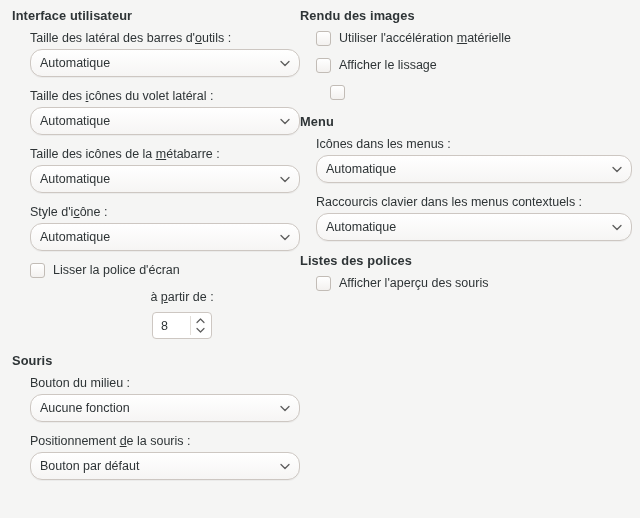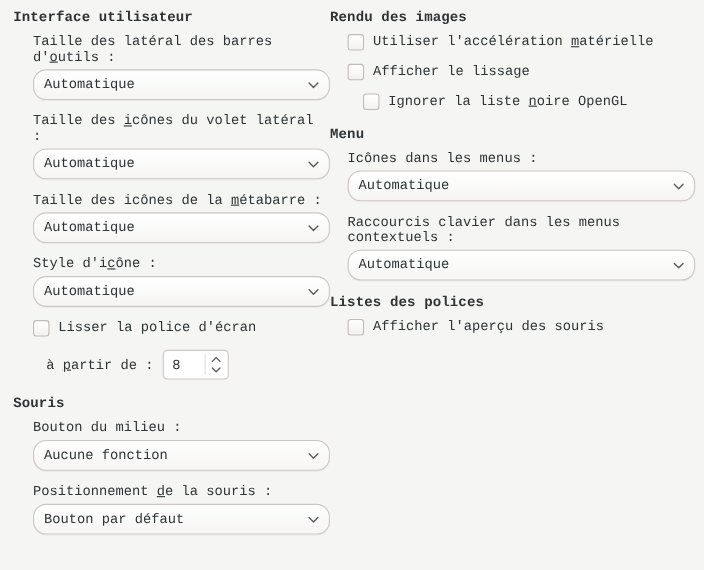--- a/index.html
+++ b/index.html
@@ -19,21 +19,20 @@
     position: relative;
     width: 640px;
     height: 518px;
     box-sizing: border-box;
     padding: 8px 10px;
     display: flex;
     gap: 0;
   }
   .col {
     box-sizing: border-box;
-    font-family: Liberation Mono, monospace;
   }
   .col-left {
     width: 296px;
     padding-left: 2px;
   }
   .col-right {
     width: 334px;
     padding-left: 0px;
   }
   .section-title {
@@ -110,22 +109,23 @@
   .check-label {
     font-size: 12.5px;
     color: #2e3436;
     line-height: 15px;
   }
   
   .spin-row {
     display: flex;
     align-items: center;
     gap: 8px;
-    margin-left: 30px;
+    margin-left: 52px;
     margin-bottom: 10px;
+    flex-direction: column;
   }
   .spinner {
     position: relative;
     box-sizing: border-box;
     width: 60px;
     height: 27px;
     border: 1px solid #cdc7c2;
     border-radius: 4px;
     background: #ffffff;
     display: flex;
@@ -259,21 +259,20 @@
       </div>
 
       <div class="check-row">
         <span class="checkbox"></span>
         <span class="check-label"><span>Afficher le lissage</span><span class="u"></span><span></span></span>
       </div>
 
 
       <div class="check-row" style="margin-left:14px">
         <span class="checkbox"></span>
-        <span class="check-label"><span>Ignorer la liste </span><span class="u">n</span><span>oire OpenGL</span></span>
       </div>
     </div>
 
     <div class="section-title" style="margin-top:14px">Menu</div>
 
     <div class="indent-r">
       <div class="field-label"><span>Icônes dans les menus :</span><span class="u"></span><span></span></div>
       <div class="combo combo-right">
         <span>Automatique</span>
         <svg class="arrow" viewBox="0 0 10 10">

